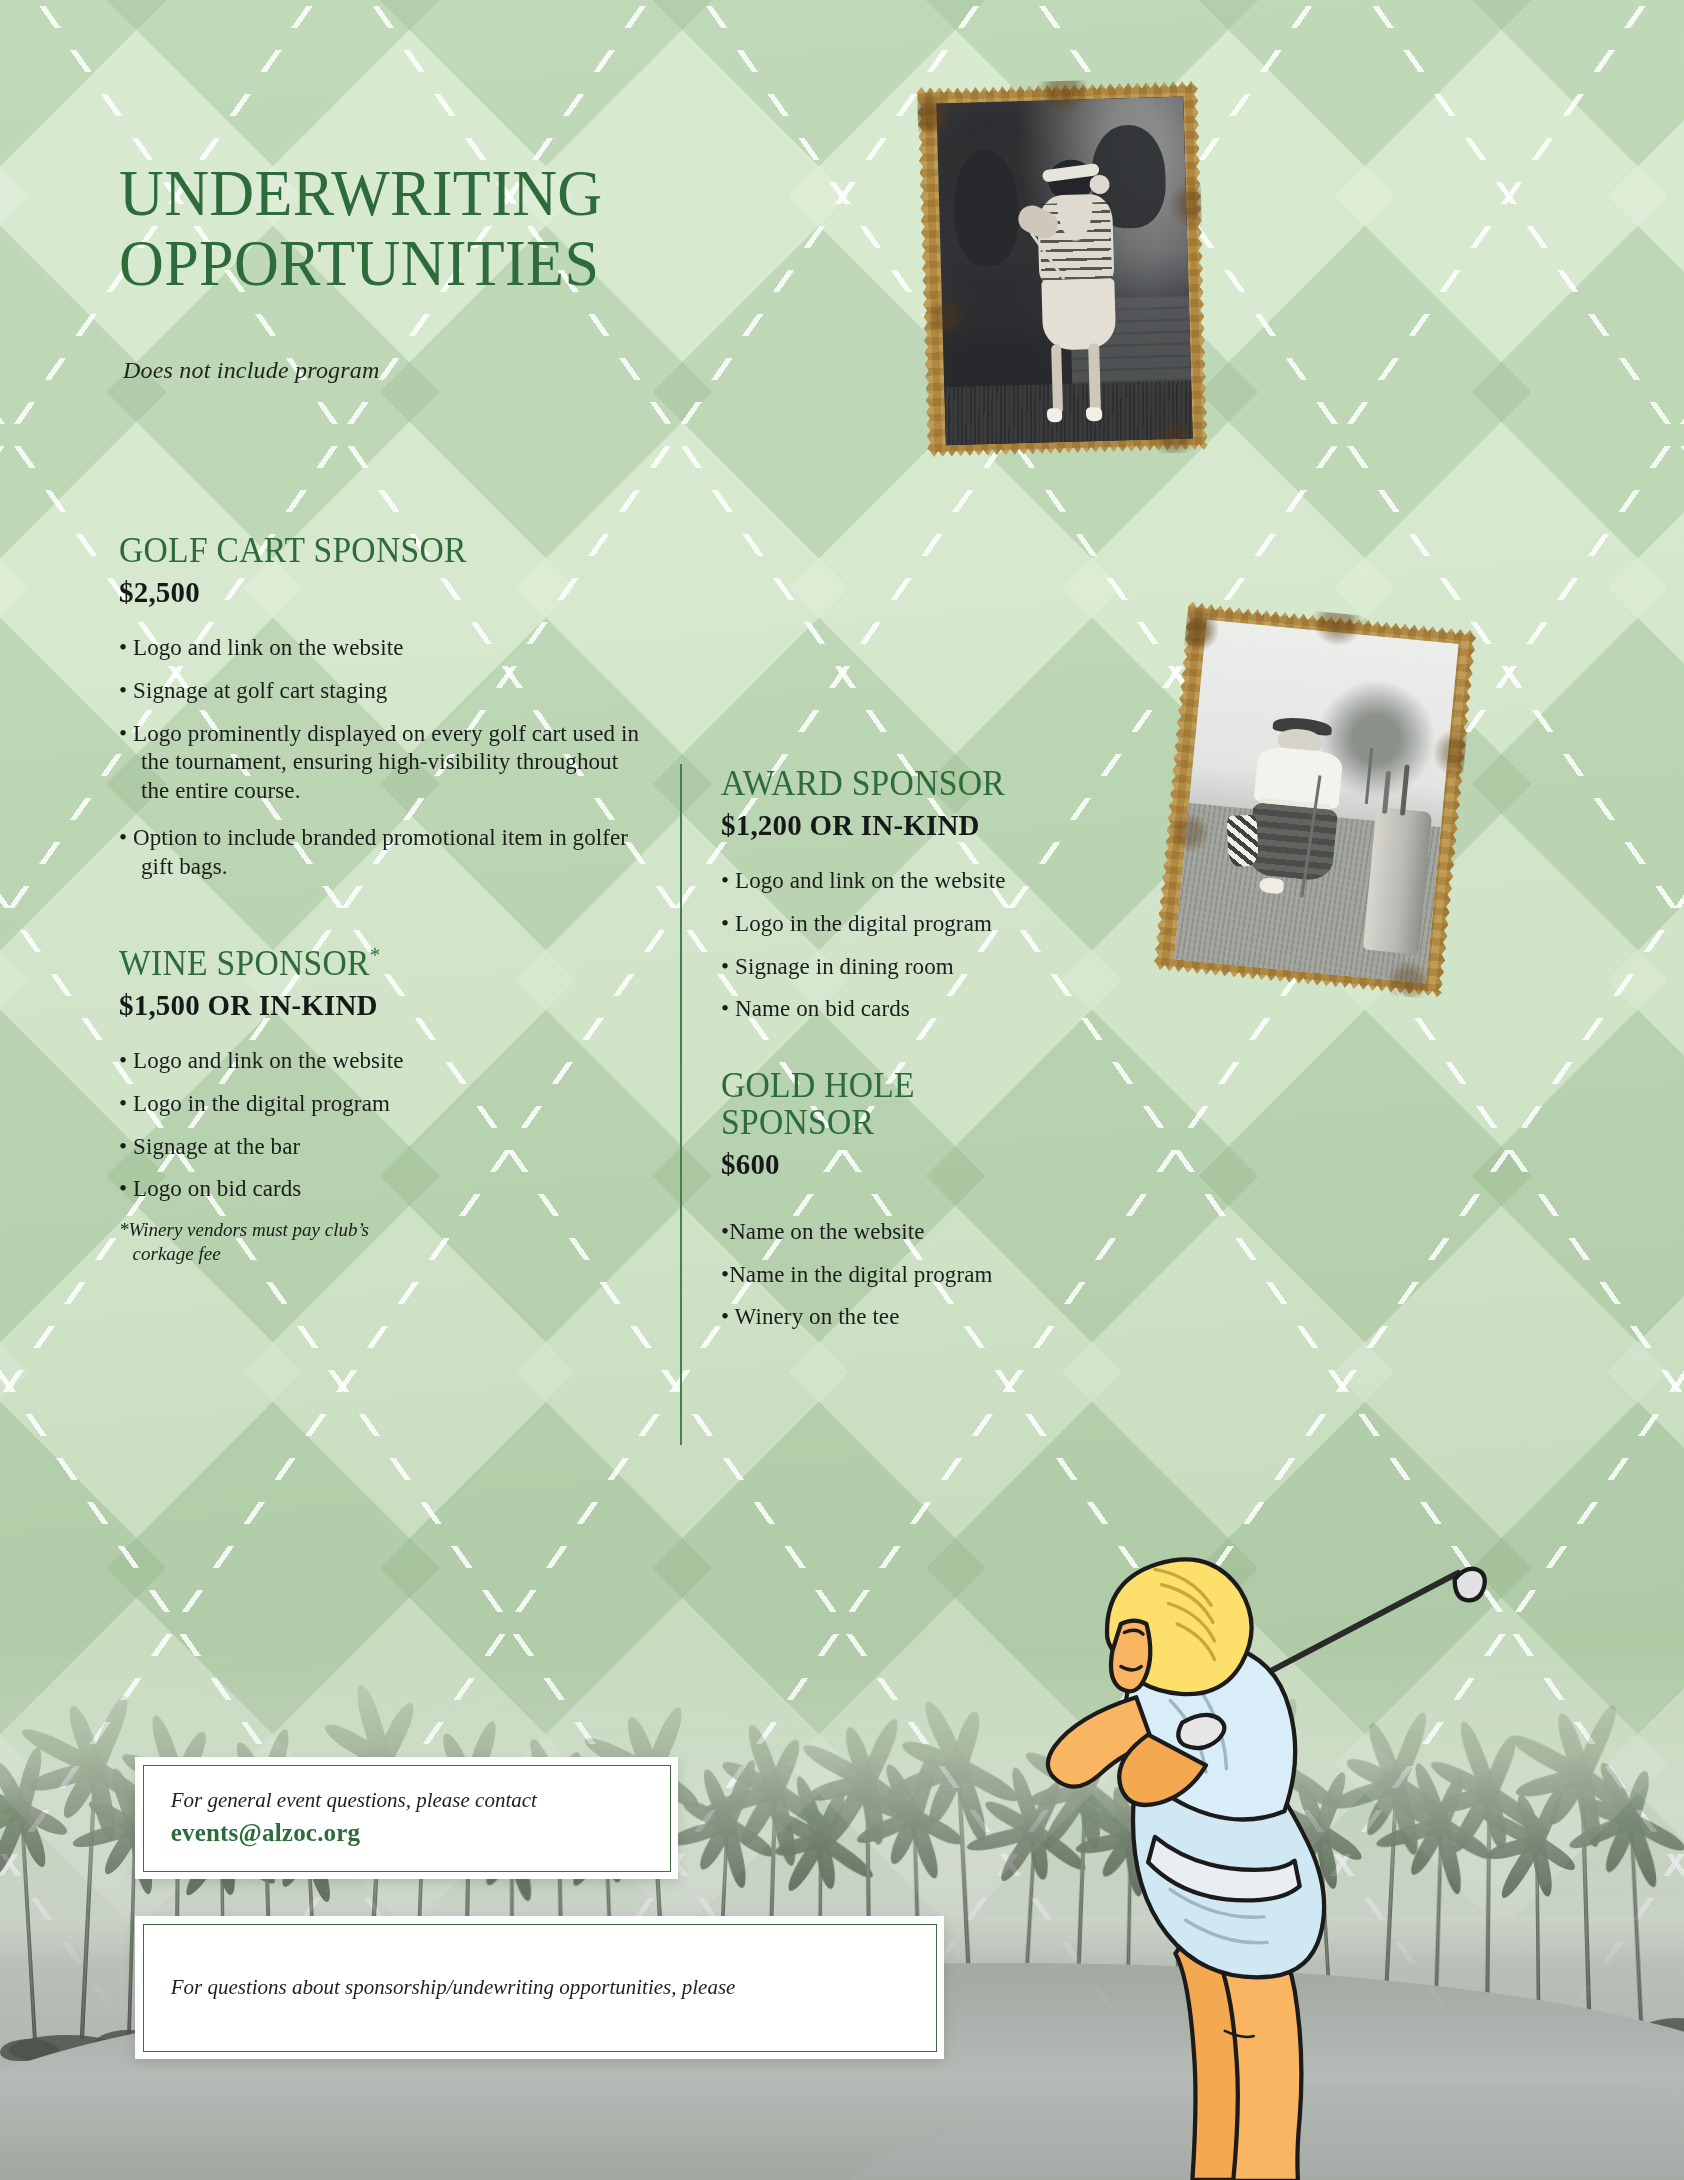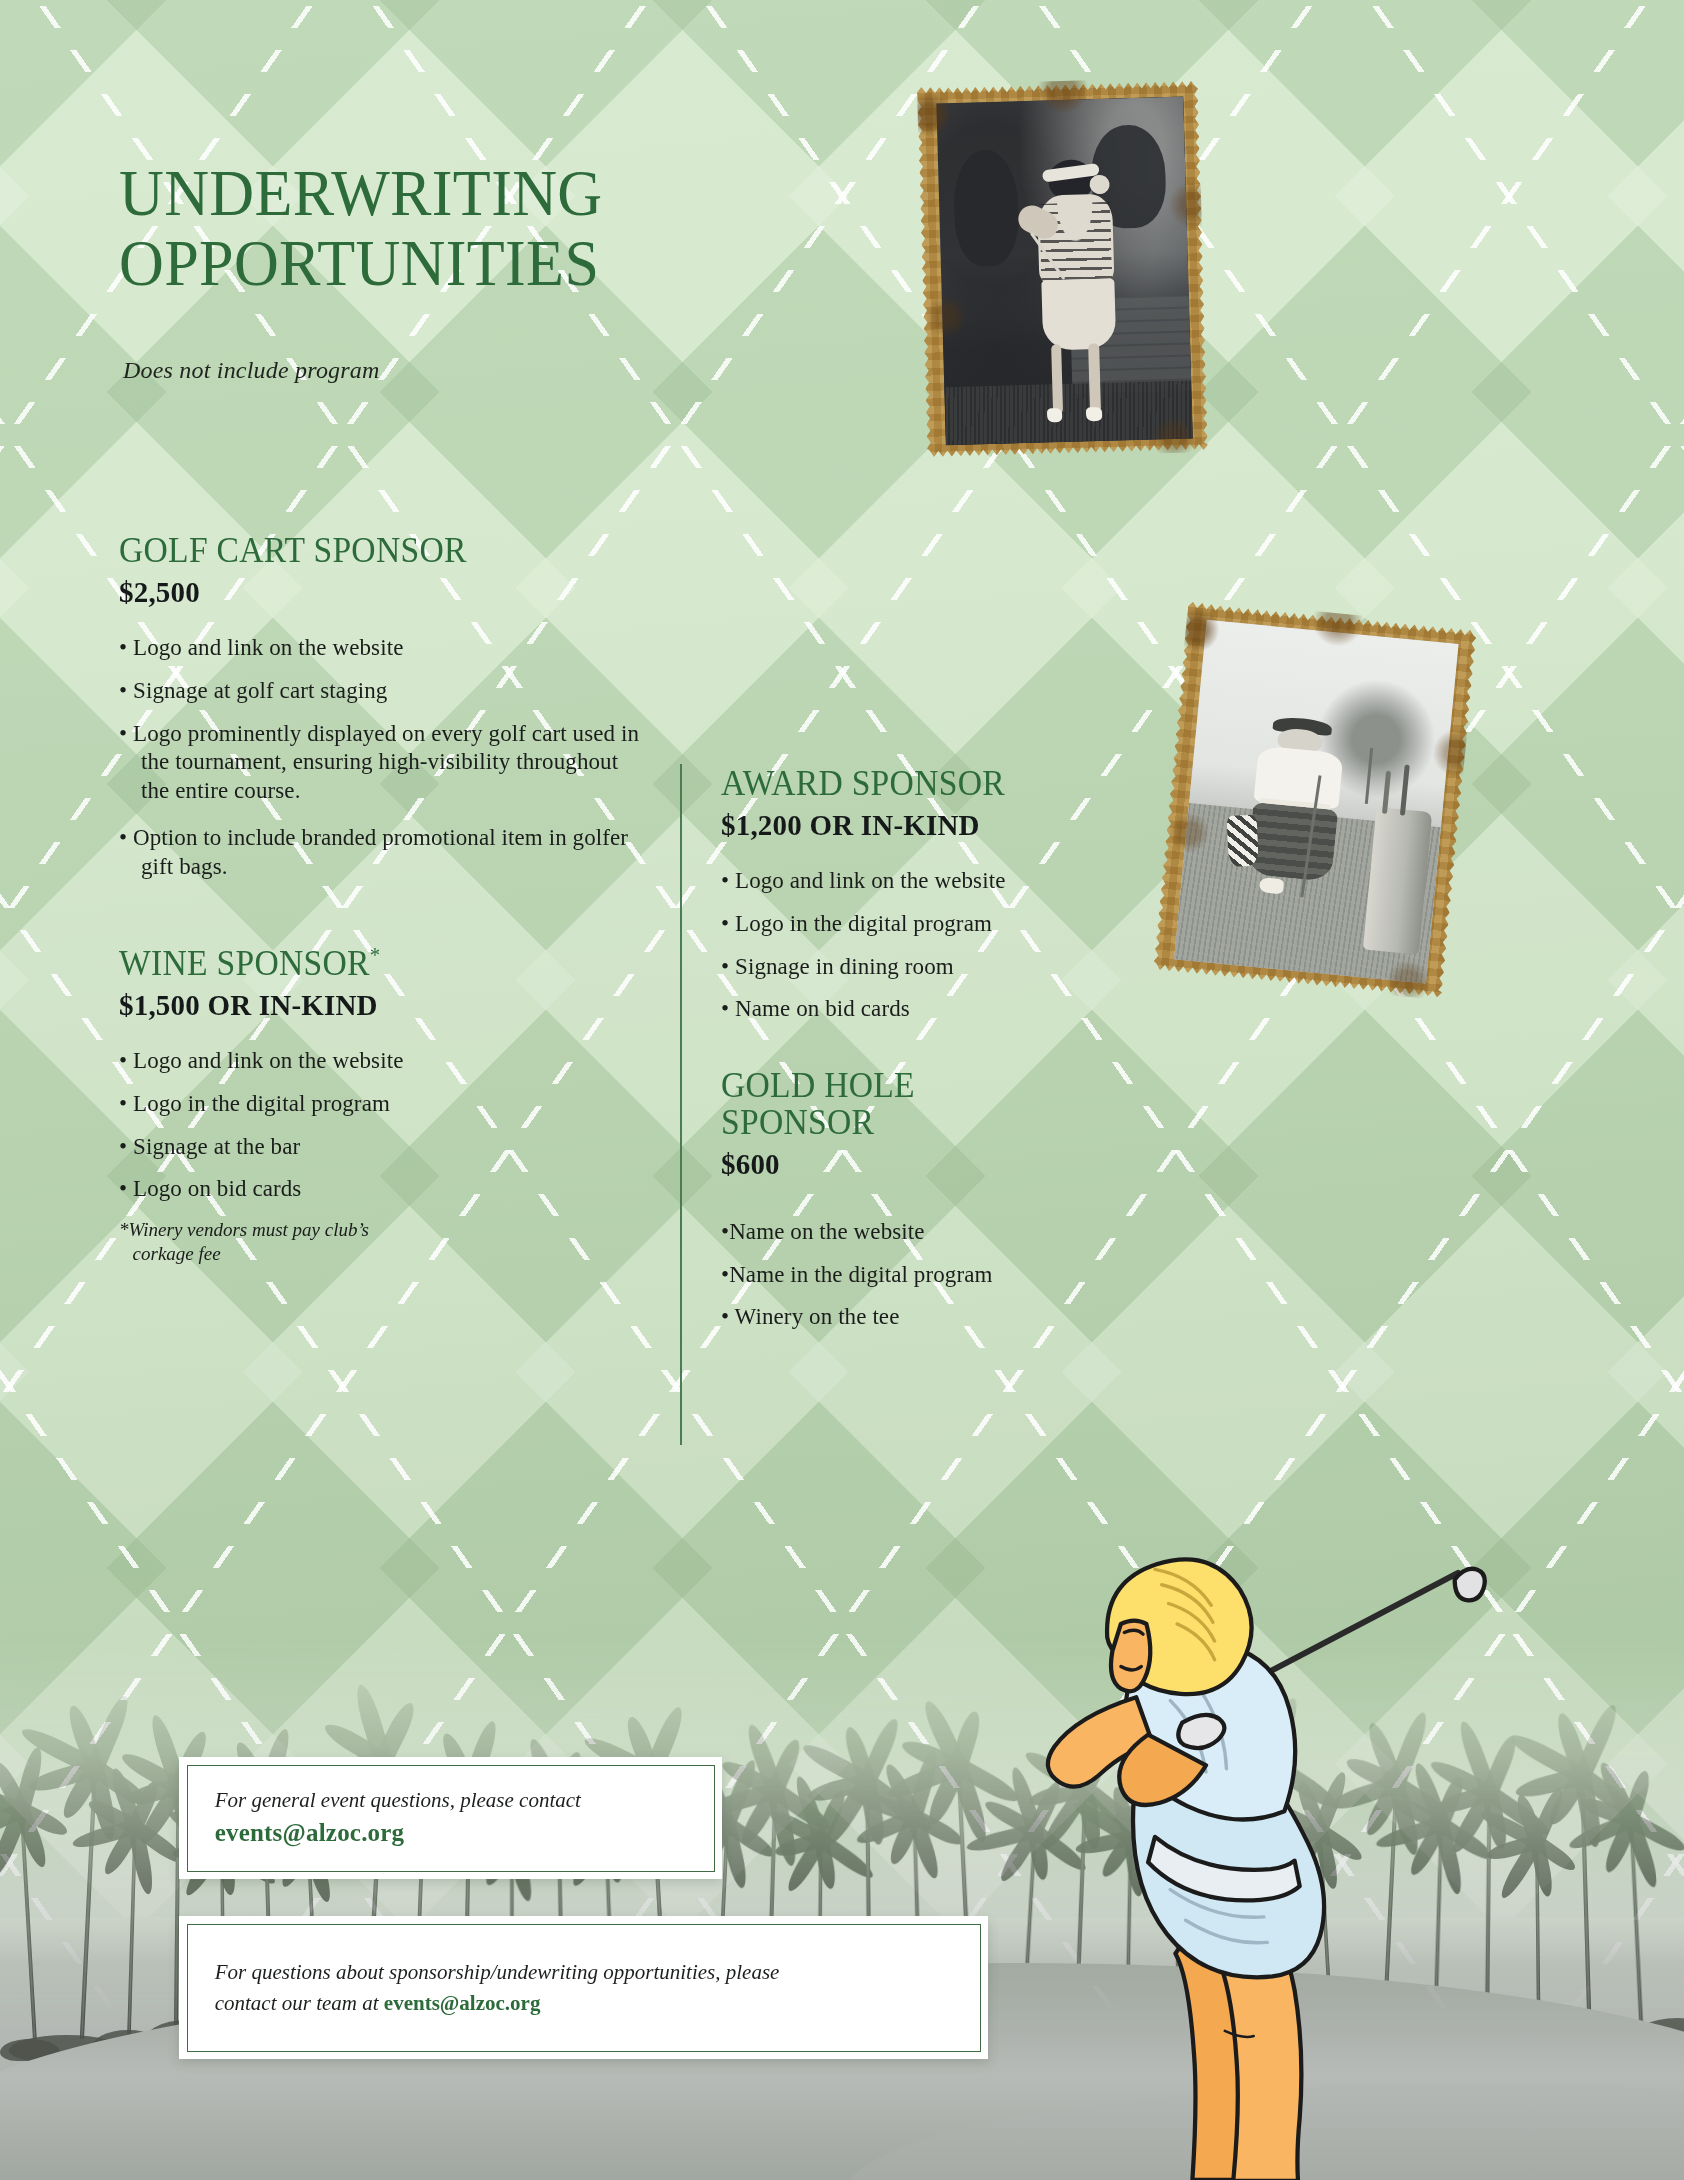--- a/index.html
+++ b/index.html
@@ -196,21 +196,21 @@
   .p2-bag{position:absolute;right:4%;bottom:8%;width:22%;height:42%;
     background:linear-gradient(to right,#d8d6cf,#b6b9b2 60%,#8d918a);border-radius:8.5px 8.5px 5.1px 5.1px;}
   .p2-bag:before{content:"";position:absolute;left:10%;top:-26%;width:10%;height:30%;background:#73766f;border-radius:2.6px;}
   .p2-bag:after{content:"";position:absolute;left:42%;top:-32%;width:10%;height:36%;background:#5e615b;border-radius:2.6px;}
 
   
   #golfer{position:absolute;left:954px;top:1520px;width:579px;height:660px;}
   #golfer svg{display:block;width:100%;height:100%;}
 
   
-  .cbox{position:absolute;background:#ffffff;box-shadow:0 4.3px 11px rgba(40,60,40,.18);margin-left:44px;}
+  .cbox{position:absolute;background:#ffffff;box-shadow:0 4.3px 11px rgba(40,60,40,.18);}
   .cbox .inner{border:1.7px solid #3f6b45;height:100%;box-sizing:border-box;display:flex;flex-direction:column;justify-content:center;}
   #cbox1{left:135px;top:1757px;width:528px;height:107px;padding:7.7px;}
   #cbox2{left:135px;top:1916px;width:794px;height:128px;padding:7.7px;}
   .cbox .inner > div{padding:0 27px;}
   .cline{font-size:21px;font-style:italic;color:#1c201c;line-height:1.46;}
   .cmail{font-size:25px;font-weight:700;color:#2d6b3b;font-style:normal;letter-spacing:0.2px;}
   .cmail-inline{font-weight:700;color:#2d6b3b;font-style:normal;}
 </style>
 </head>
 <body>
@@ -760,19 +760,18 @@
         <div class="cline">For general event questions, please contact</div>
         <div class="cline cmail">events@alzoc.org</div>
       </div>
     </div>
   </div>
 
   <div class="cbox" id="cbox2">
     <div class="inner">
       <div>
         <div class="cline">For questions about sponsorship/undewriting opportunities, please</div>
-        <div class="cline"><span>contact our team at </span><span class="cmail-inline">events@alzoc.org</span></div>
       </div>
     </div>
   </div>
 
 </div>
 
 
 </body></html>

